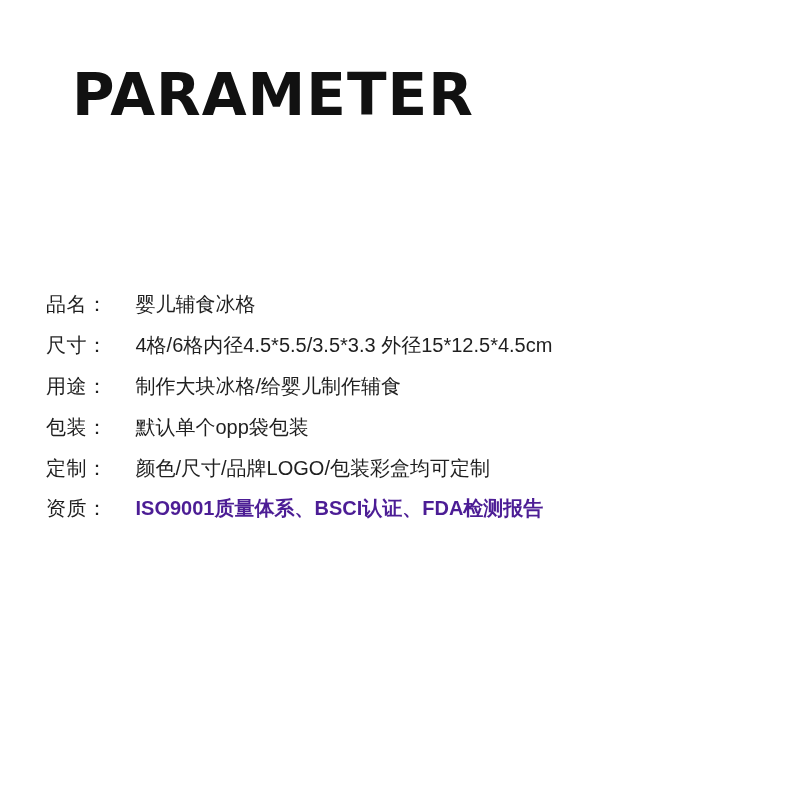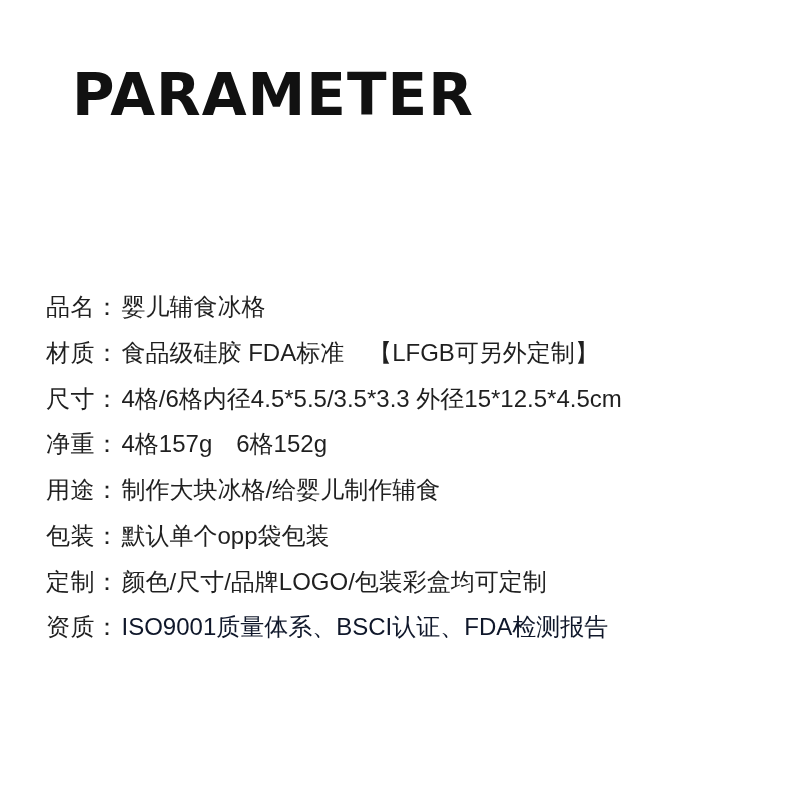--- a/index.html
+++ b/index.html
@@ -34,67 +34,60 @@
   .spec-list {
     position: absolute;
     left: 46px;
     top: 292px;
     width: 740px;
   }
   .spec-row {
     display: flex;
     align-items: center;
     margin-bottom: 16.5px;
-    font-size: 24px;
+    font-size: 20px;
     line-height: 1.22;
     white-space: nowrap;
+    gap: 16px;
   }
   .spec-label {
     flex: 0 0 auto;
     color: #1f1f1f;
     letter-spacing: 0.5px;
   }
   .spec-value {
     flex: 0 1 auto;
     color: #1f1f1f;
-    margin-left: 2px;
+    margin-left: 12px;
   }
   .spec-row.highlight .spec-value {
-    color: #0f172a;
-    font-weight: 400;
+    color: #4c1d95;
+    font-weight: 700;
   }
 </style>
 </head>
 <body>
 
 <div class="page">
 
   <div class="title">PARAMETER</div>
 
   <div class="spec-list">
 
     <div class="spec-row">
       <span class="spec-label">品名：</span>
       <span class="spec-value">婴儿辅食冰格</span>
     </div>
 
-    <div class="spec-row">
-      <span class="spec-label">材质：</span>
-      <span class="spec-value">食品级硅胶 FDA标准　【LFGB可另外定制】</span>
-    </div>
 
     <div class="spec-row">
       <span class="spec-label">尺寸：</span>
       <span class="spec-value">4格/6格内径4.5*5.5/3.5*3.3  外径15*12.5*4.5cm</span>
     </div>
 
-    <div class="spec-row">
-      <span class="spec-label">净重：</span>
-      <span class="spec-value">4格157g　6格152g</span>
-    </div>
 
 
     <div class="spec-row">
       <span class="spec-label">用途：</span>
       <span class="spec-value">制作大块冰格/给婴儿制作辅食</span>
     </div>
 
     <div class="spec-row">
       <span class="spec-label">包装：</span>
       <span class="spec-value">默认单个opp袋包装</span>

